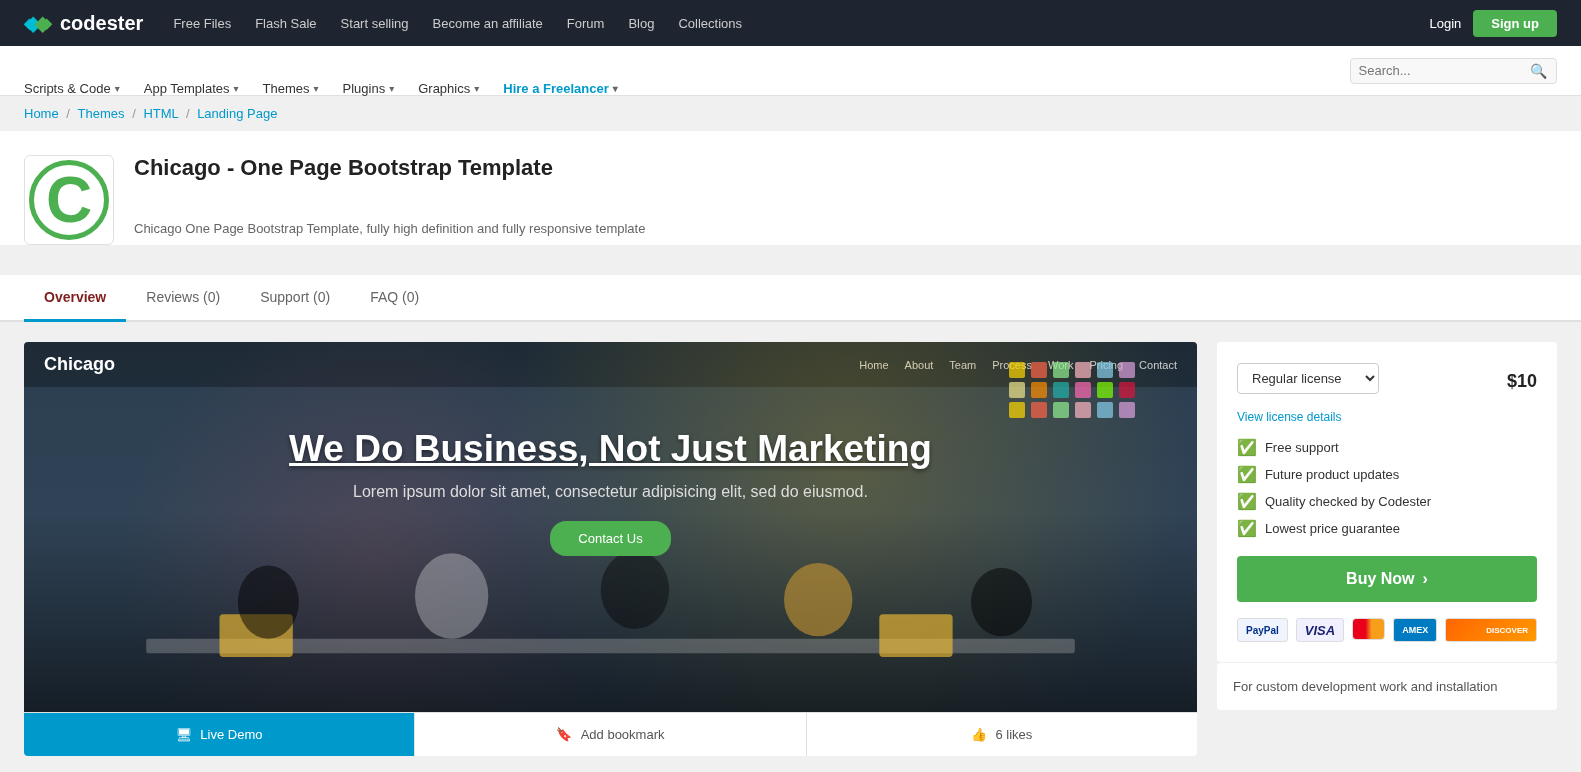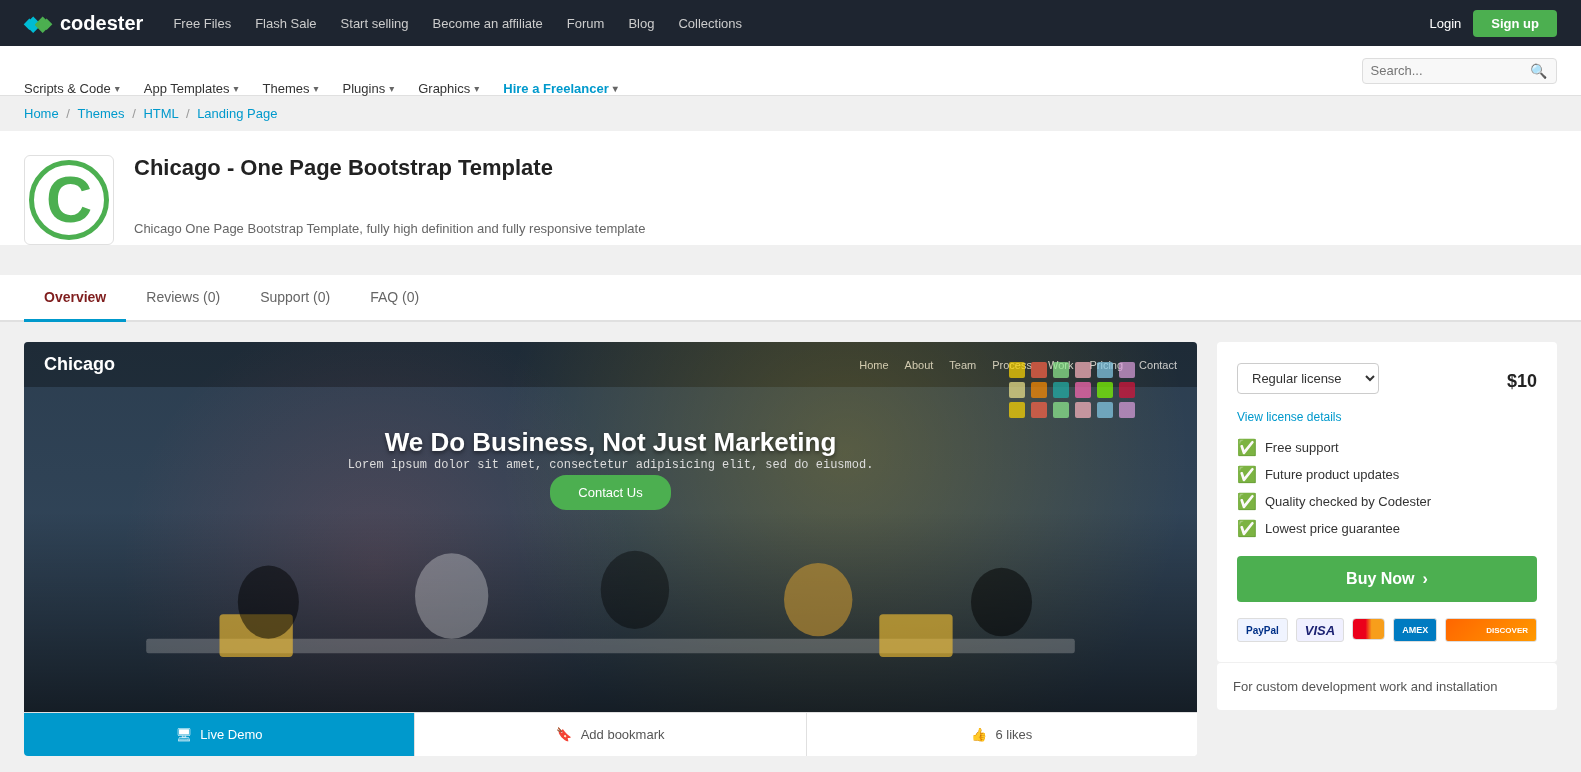--- a/index.html
+++ b/index.html
@@ -44,21 +44,21 @@
       align-items: center;
       padding: 0 24px;
       gap: 30px;
       border-bottom: 1px solid #e0e0e0;
       justify-content: space-between;
     }
     .secondary-nav-items { display: flex; align-items: center; gap: 24px; margin-top: 36px; }
     .nav-item { display: flex; align-items: center; gap: 4px; cursor: pointer; color: #333; font-size: 13px; text-decoration: none; }
     .nav-item .arrow { font-size: 10px; color: #666; }
     .nav-item.hire { color: #0099cc; font-weight: bold; }
-    .search-box { display: flex; align-items: center; border: 1px solid #ddd; border-radius: 4px; padding: 4px 8px; background: #f8f8f8; }
+    .search-box { display: flex; align-items: center; border: 1px solid #ddd; border-radius: 4px; padding: 4px 8px; background: #f8f8f8; gap: 12px; }
     .search-box input { border: none; background: none; outline: none; font-size: 13px; color: #999; width: 160px; }
     .search-box .search-icon { color: #999; font-size: 14px; }
 
     
     .breadcrumb {
       background: #f0f0f0;
       padding: 10px 24px;
       font-size: 13px;
       color: #666;
     }
@@ -152,30 +152,31 @@
     .preview-hero {
       display: flex;
       flex-direction: column;
       align-items: center;
       justify-content: center;
       padding: 40px 20px;
       text-align: center;
     }
     .preview-hero-title {
       color: white;
-      font-size: 26px;
+      font-size: 37px;
       font-weight: bold;
       line-height: 1.2;
       text-shadow: 0 2px 4px rgba(0,0,0,0.5);
+      margin-bottom: 12px;
+      text-decoration: underline;
     }
     .preview-hero-sub {
       color: #ddd;
-      font-size: 12px;
-      margin-bottom: 3px;
-      font-family: Liberation Mono, monospace;
+      font-size: 16px;
+      margin-bottom: 20px;
     }
     .preview-btn {
       background: #4CAF50;
       color: white;
       border: none;
       padding: 10px 28px;
       border-radius: 16px;
       font-size: 13px;
       cursor: pointer;
     }

